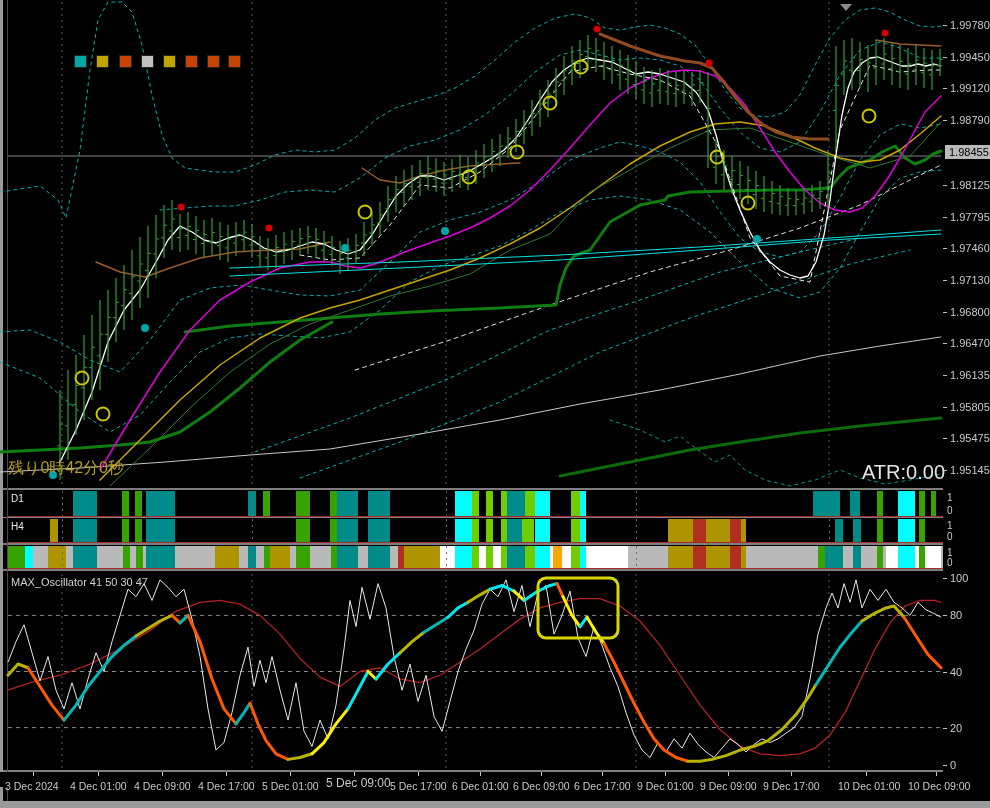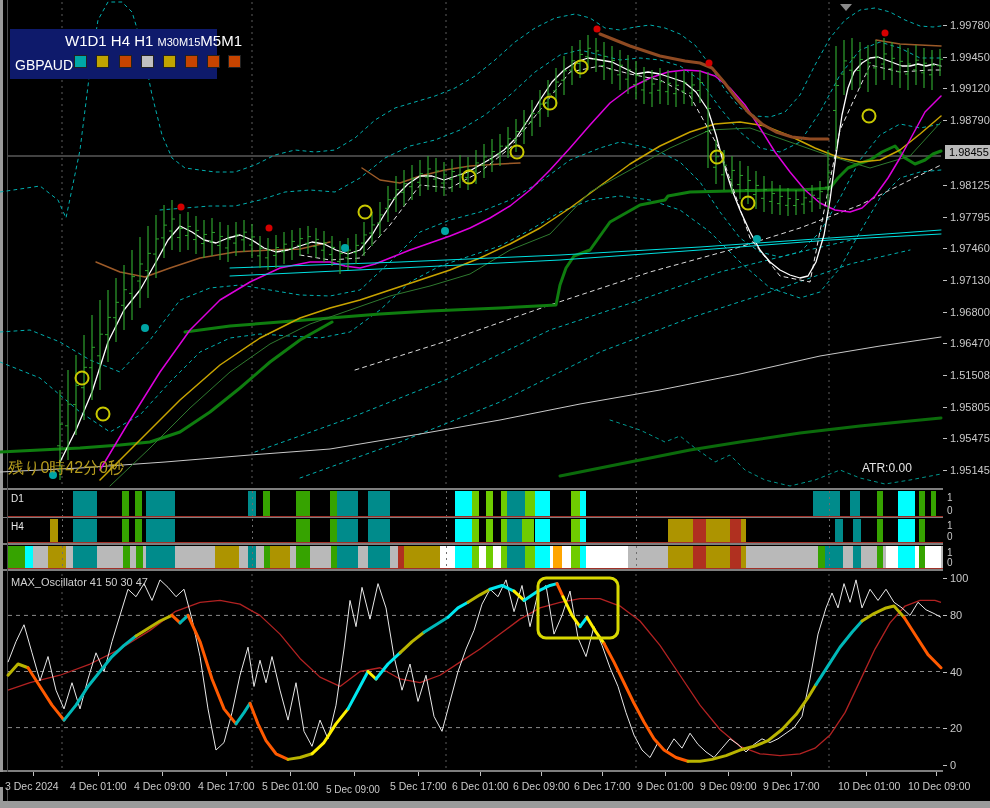--- a/index.html
+++ b/index.html
@@ -14,21 +14,21 @@
   .chrome{background:#9a9a9a;}
   #symbol-line{position:absolute;left:8px;top:5px;color:#ececec;font-size:12px;letter-spacing:.2px;}
   #symbol-line .tri{color:#9a9a9a;font-size:9px;margin-right:4px;}
   #legend{position:absolute;left:10px;top:29px;width:207px;height:50px;background:#0e1a6b;z-index:6;}
   #legend .row1{color:#fff;padding:3px 0 0 55px;white-space:nowrap;}
   #legend .tfbig{font-size:15px;}
   #legend .tfsmall{font-size:11px;}
   #legend .sym{position:absolute;left:5px;top:28px;color:#fff;font-size:14px;}
   .sq{position:absolute;top:55px;width:13px;height:13px;border:1px solid #222;z-index:7;}
   #countdown{position:absolute;left:8px;top:458px;color:#b59c1d;font-size:16px;z-index:4;}
-  #atr{position:absolute;left:862px;top:461px;color:#e3e3e3;font-size:12px;z-index:4;}
+  #atr{position:absolute;left:862px;top:461px;color:#e3e3e3;font-size:20px;z-index:4;}
   #osc-label{position:absolute;left:11px;top:576px;color:#d0d0d0;font-size:11px;z-index:4;}
   .vdash{position:absolute;top:0;width:1px;height:100%;
          background:repeating-linear-gradient(to bottom,#6e6e6e 0 2px,transparent 2px 6px);}
   .redline{position:absolute;left:0;width:100%;height:1px;background:#a03028;bottom:0;}
   .divider{position:absolute;left:0;width:990px;background:#7e7e7e;}
 </style>
 </head>
 <body>
 
 <div id="screen">
@@ -413,24 +413,20 @@
       <circle cx="517" cy="152" r="6.5" fill="none" stroke="#c9c900" stroke-width="2"></circle>
       <circle cx="550" cy="103" r="6.5" fill="none" stroke="#c9c900" stroke-width="2"></circle>
       <circle cx="581" cy="67" r="6.5" fill="none" stroke="#c9c900" stroke-width="2"></circle>
       <circle cx="717" cy="157" r="6.5" fill="none" stroke="#c9c900" stroke-width="2"></circle>
       <circle cx="748" cy="203" r="6.5" fill="none" stroke="#c9c900" stroke-width="2"></circle>
       <circle cx="869" cy="116" r="6.5" fill="none" stroke="#c9c900" stroke-width="2"></circle>
       <polygon points="840,4 852,4 846,11" fill="#8a8a8a"></polygon>
     </svg>
 
 
-  <div id="legend">
-    <div class="row1"><span class="tfbig">W1D1 H4 H1 </span><span class="tfsmall">M30M15</span><span class="tfbig">M5M1</span></div>
-    <div class="sym">GBPAUD</div>
-  </div>
   <div id="legend-squares"></div>
 
   <div id="countdown">残り0時42分0秒</div>
   <div id="atr">ATR:0.00</div>
 
   <div class="divider" style="top:488px;height:2px"></div>
   <div class="divider" style="top:517px;height:1px"></div>
   <div class="divider" style="top:543px;height:2px"></div>
   <div class="divider" style="top:569px;height:2px"></div>
   <div class="divider" style="top:770px;height:2px"></div>
@@ -617,21 +613,21 @@
       <div class="axlbl abs" style="left:7px;top:211px">1.97795</div>
       <div class="abs" style="left:0;top:248px;width:4px;height:1px;background:#c0c0c0"></div>
       <div class="axlbl abs" style="left:7px;top:242px">1.97460</div>
       <div class="abs" style="left:0;top:280px;width:4px;height:1px;background:#c0c0c0"></div>
       <div class="axlbl abs" style="left:7px;top:274px">1.97130</div>
       <div class="abs" style="left:0;top:312px;width:4px;height:1px;background:#c0c0c0"></div>
       <div class="axlbl abs" style="left:7px;top:306px">1.96800</div>
       <div class="abs" style="left:0;top:343px;width:4px;height:1px;background:#c0c0c0"></div>
       <div class="axlbl abs" style="left:7px;top:337px">1.96470</div>
       <div class="abs" style="left:0;top:375px;width:4px;height:1px;background:#c0c0c0"></div>
-      <div class="axlbl abs" style="left:7px;top:369px">1.51508</div>
+      <div class="axlbl abs" style="left:7px;top:369px">1.96135</div>
       <div class="abs" style="left:0;top:407px;width:4px;height:1px;background:#c0c0c0"></div>
       <div class="axlbl abs" style="left:7px;top:401px">1.95805</div>
       <div class="abs" style="left:0;top:438px;width:4px;height:1px;background:#c0c0c0"></div>
       <div class="axlbl abs" style="left:7px;top:432px">1.95475</div>
       <div class="abs" style="left:0;top:470px;width:4px;height:1px;background:#c0c0c0"></div>
       <div class="axlbl abs" style="left:7px;top:464px">1.95145</div>
       <div class="abs" style="left:2px;top:145px;background:#b9b9b9;color:#000;font:11px &quot;Liberation Sans&quot;,sans-serif;padding:1px 4px">1.98455</div>
       <div class="abs" style="left:0;top:578px;width:4px;height:1px;background:#c0c0c0"></div>
       <div class="axlbl abs" style="left:7px;top:572px">100</div>
       <div class="abs" style="left:0;top:615.4px;width:4px;height:1px;background:#c0c0c0"></div>
@@ -649,21 +645,21 @@
       <div class="axlbl abs" style="left:5px;top:8px;font-size:10.5px">3 Dec 2024</div>
       <div class="abs" style="left:98px;top:0;width:1px;height:4px;background:#c0c0c0"></div>
       <div class="axlbl abs" style="left:70px;top:8px;font-size:10.5px">4 Dec 01:00</div>
       <div class="abs" style="left:162px;top:0;width:1px;height:4px;background:#c0c0c0"></div>
       <div class="axlbl abs" style="left:134px;top:8px;font-size:10.5px">4 Dec 09:00</div>
       <div class="abs" style="left:226px;top:0;width:1px;height:4px;background:#c0c0c0"></div>
       <div class="axlbl abs" style="left:198px;top:8px;font-size:10.5px">4 Dec 17:00</div>
       <div class="abs" style="left:290px;top:0;width:1px;height:4px;background:#c0c0c0"></div>
       <div class="axlbl abs" style="left:262px;top:8px;font-size:10.5px">5 Dec 01:00</div>
       <div class="abs" style="left:354px;top:0;width:1px;height:4px;background:#c0c0c0"></div>
-      <div class="axlbl abs" style="left:326px;top:12px;font-size:10px">5 Dec 09:00</div>
+      <div class="axlbl abs" style="left:326px;top:4px;font-size:12px">5 Dec 09:00</div>
       <div class="abs" style="left:418px;top:0;width:1px;height:4px;background:#c0c0c0"></div>
       <div class="axlbl abs" style="left:390px;top:8px;font-size:10.5px">5 Dec 17:00</div>
       <div class="abs" style="left:480px;top:0;width:1px;height:4px;background:#c0c0c0"></div>
       <div class="axlbl abs" style="left:452px;top:8px;font-size:10.5px">6 Dec 01:00</div>
       <div class="abs" style="left:541px;top:0;width:1px;height:4px;background:#c0c0c0"></div>
       <div class="axlbl abs" style="left:513px;top:8px;font-size:10.5px">6 Dec 09:00</div>
       <div class="abs" style="left:602px;top:0;width:1px;height:4px;background:#c0c0c0"></div>
       <div class="axlbl abs" style="left:574px;top:8px;font-size:10.5px">6 Dec 17:00</div>
       <div class="abs" style="left:665px;top:0;width:1px;height:4px;background:#c0c0c0"></div>
       <div class="axlbl abs" style="left:637px;top:8px;font-size:10.5px">9 Dec 01:00</div>

